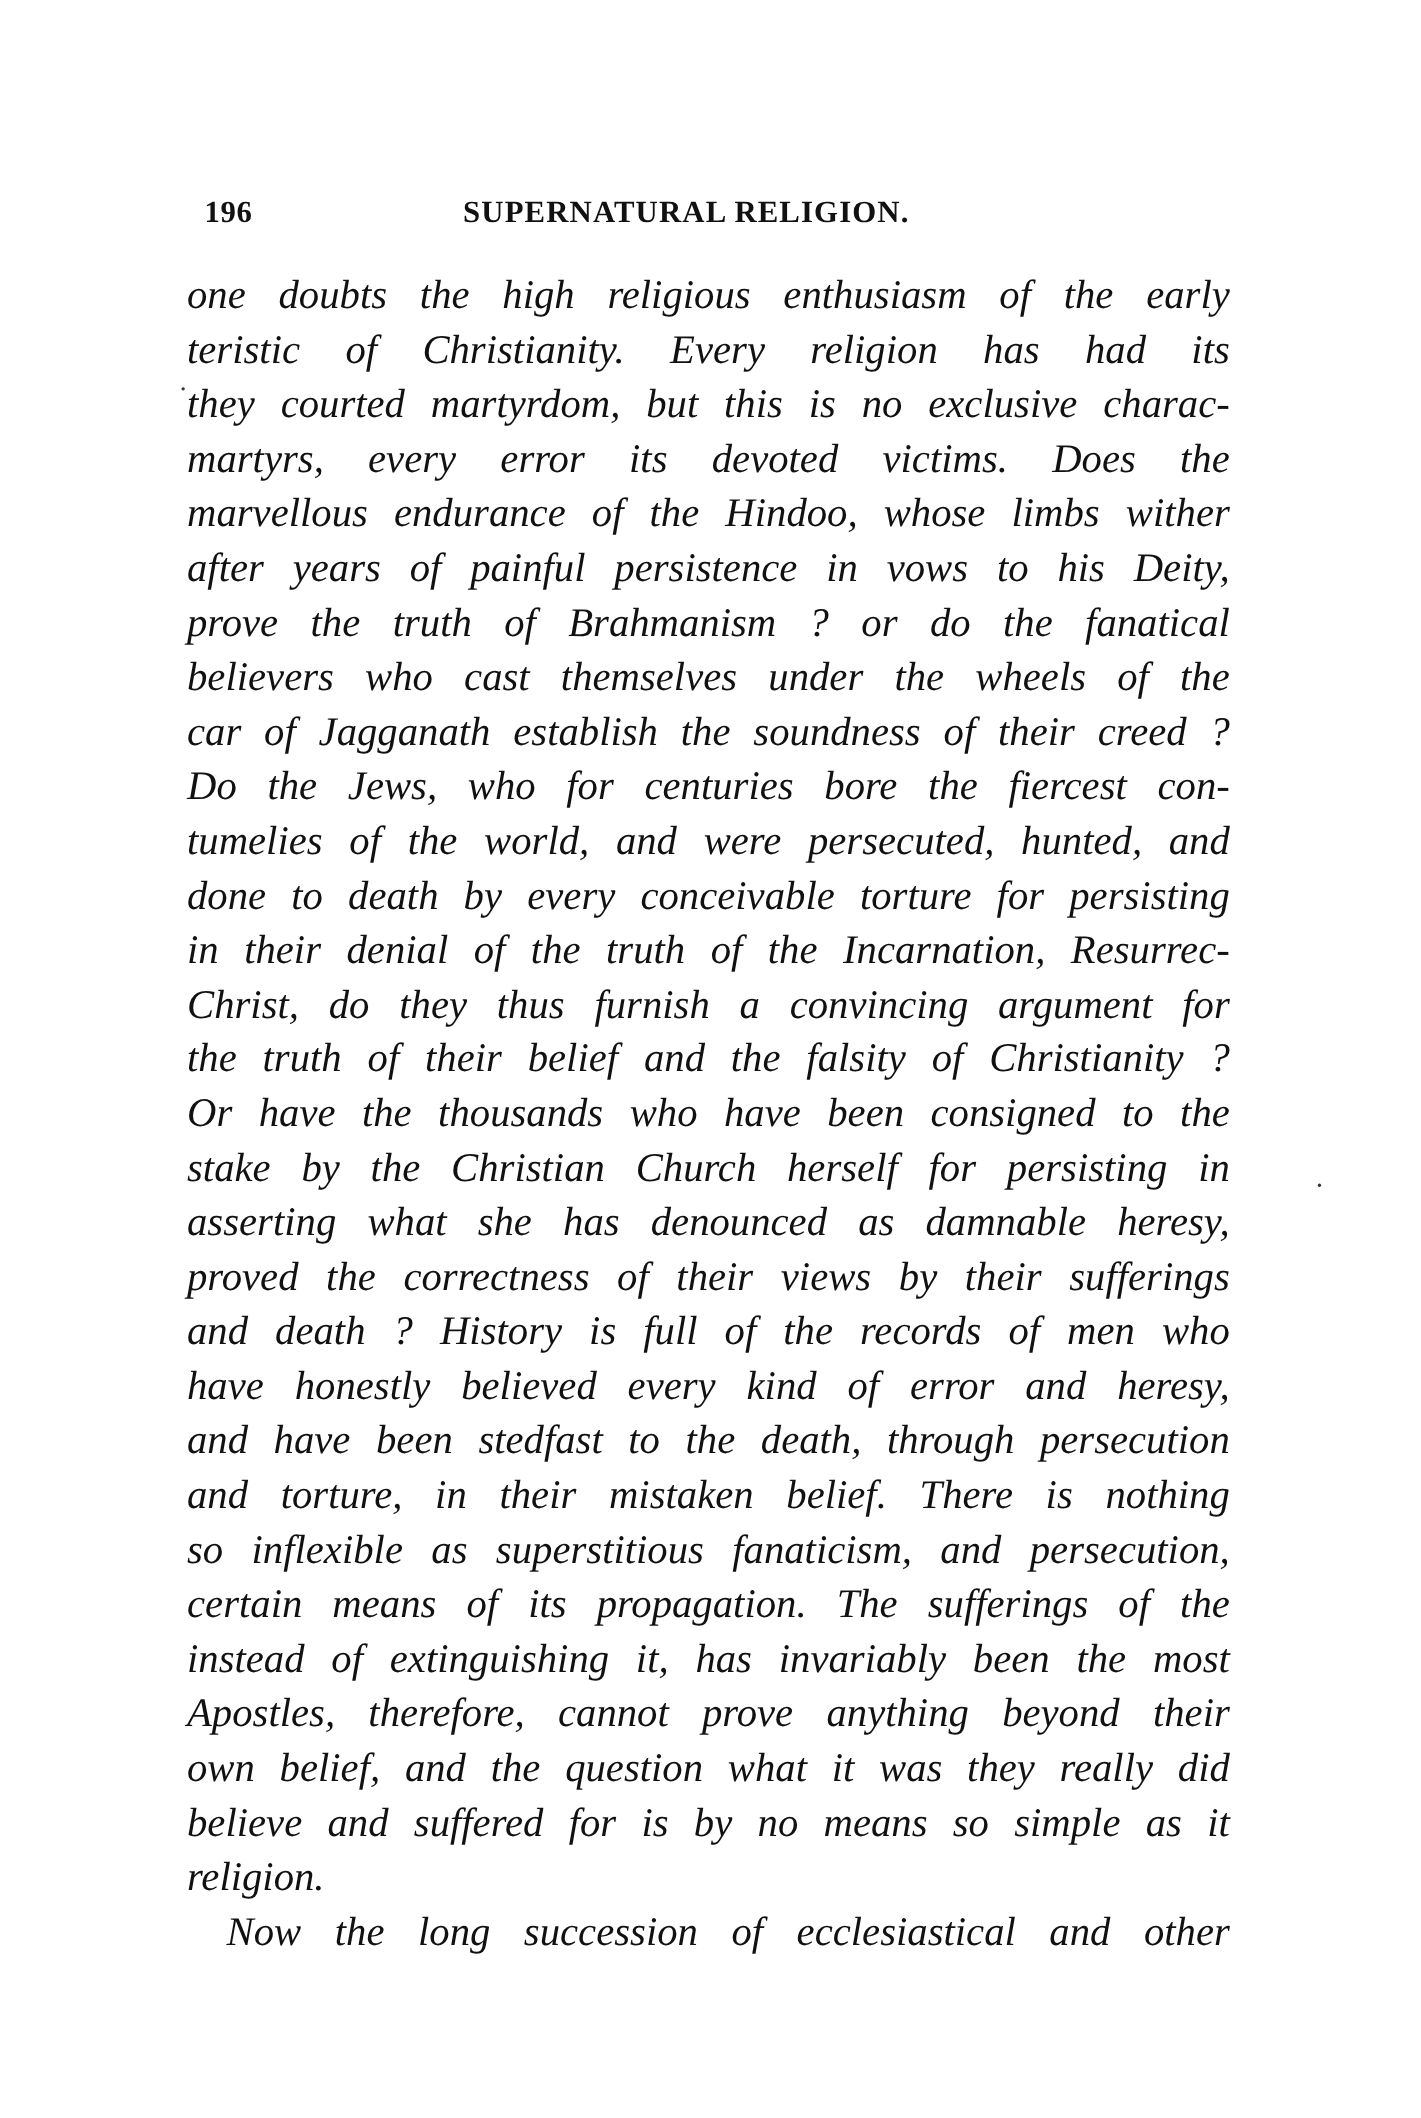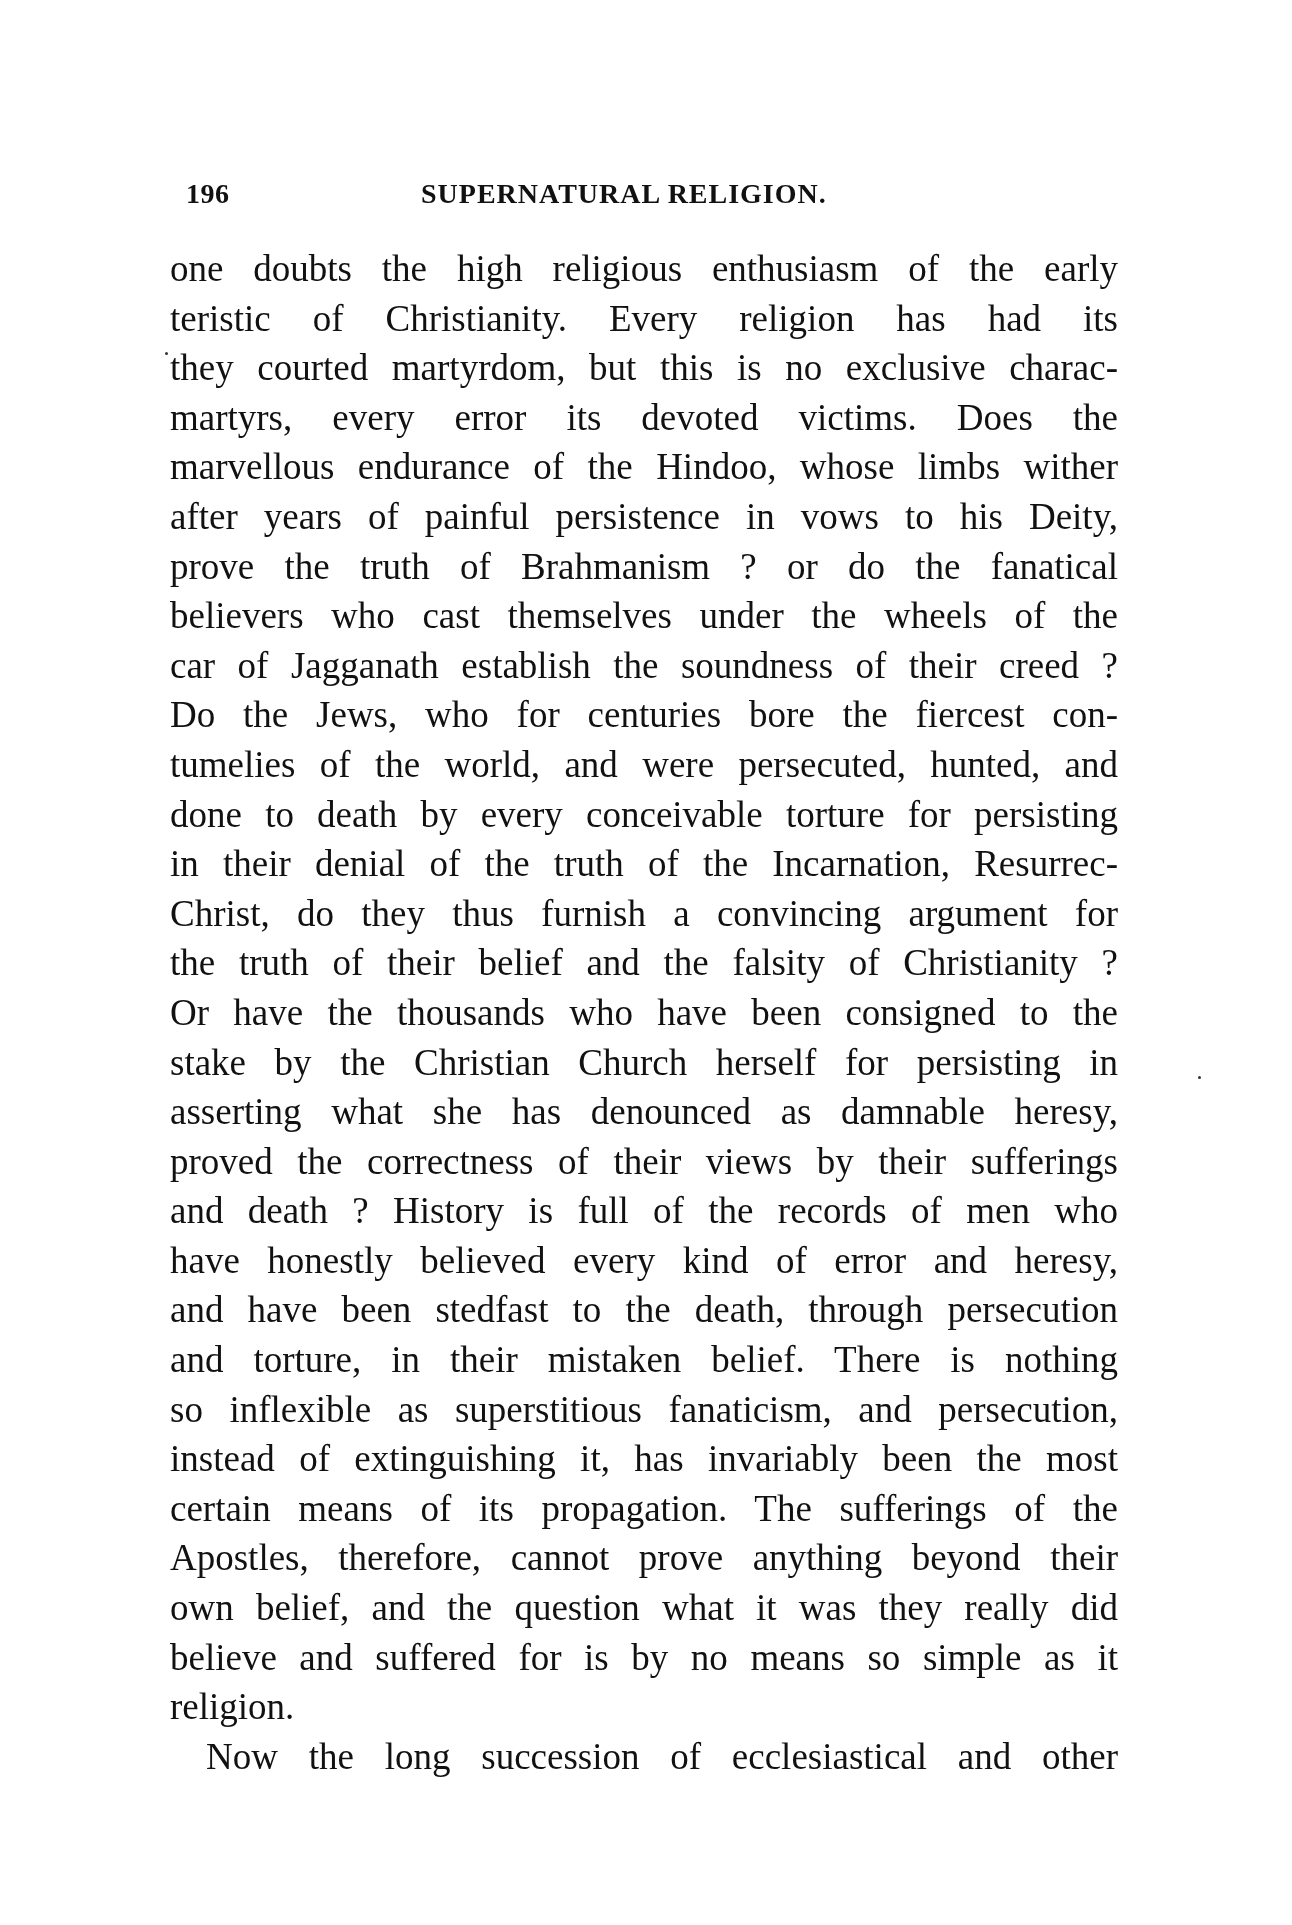--- a/index.html
+++ b/index.html
@@ -46,20 +46,21 @@
       letter-spacing: 1px;
     }
     .body-text {
       position: absolute;
       left: 170px;
       top: 244px;
       width: 948px;
       font-family: "Liberation Serif", "DejaVu Serif", serif;
       font-size: 37px;
       line-height: 49.6px;
+      font-style: italic;
     }
     .line {
       display: block;
       text-align: justify;
       text-align-last: justify;
       white-space: nowrap;
       height: 49.6px;
     }
     .line.last {
       text-align-last: left;
@@ -102,22 +103,22 @@
     <span class="line">the truth of their belief and the falsity of Christianity ?</span>
     <span class="line">Or have the thousands who have been consigned to the</span>
     <span class="line">stake by the Christian Church herself for persisting in</span>
     <span class="line">asserting what she has denounced as damnable heresy,</span>
     <span class="line">proved the correctness of their views by their sufferings</span>
     <span class="line">and death ?  History is full of the records of men who</span>
     <span class="line">have honestly believed every kind of error and heresy,</span>
     <span class="line">and have been stedfast to the death, through persecution</span>
     <span class="line">and torture, in their mistaken belief.  There is nothing</span>
     <span class="line">so inflexible as superstitious fanaticism, and persecution,</span>
+    <span class="line">certain means of its propagation.  The sufferings of the</span>
     <span class="line">instead of extinguishing it, has invariably been the most</span>
-    <span class="line">certain means of its propagation.  The sufferings of the</span>
     <span class="line">Apostles, therefore, cannot prove anything beyond their</span>
     <span class="line">own belief, and the question what it was they really did</span>
     <span class="line">believe and suffered for is by no means so simple as it</span>
     <span class="line last">religion.</span>
     <span class="line indent">Now the long succession of ecclesiastical and other</span>
   </div>
 
   <span class="speck" style="left:165px; top:352px;"></span>
   <span class="speck" style="left:1198px; top:1076px;"></span>
 </div>

